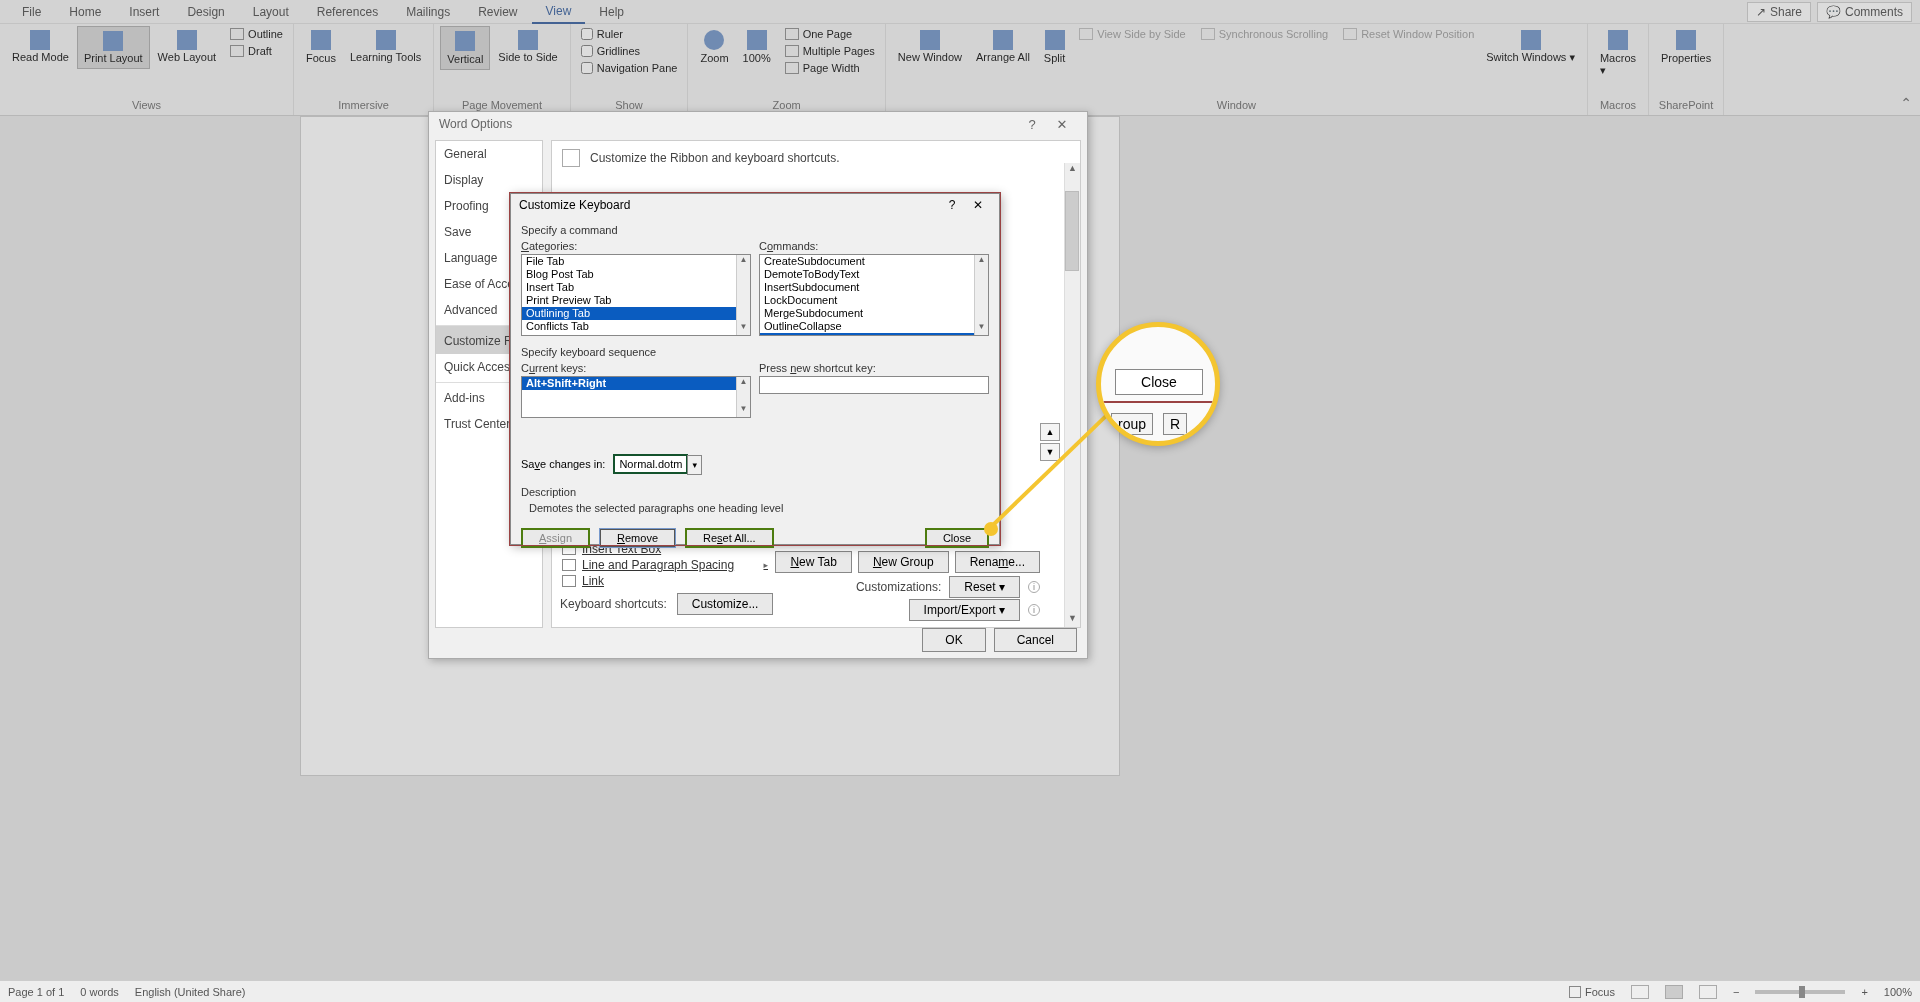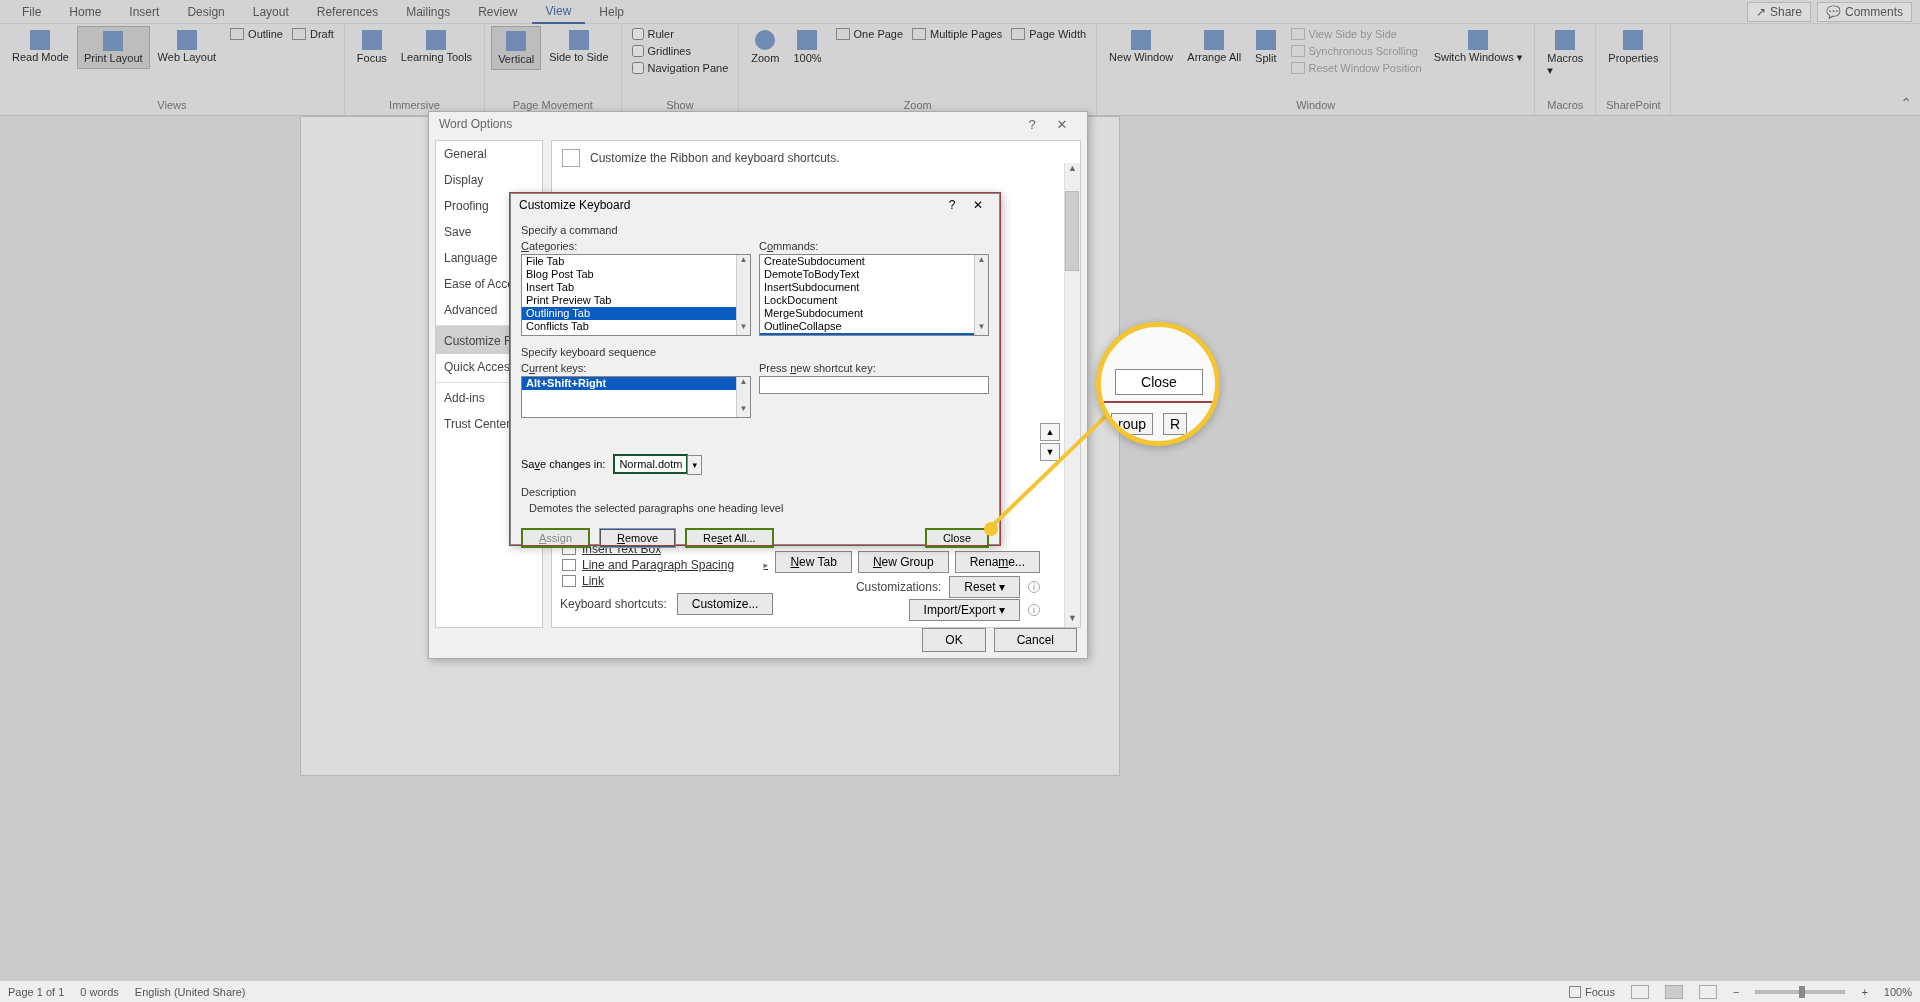--- a/index.html
+++ b/index.html
@@ -141,21 +141,21 @@
           <span style="text-align:center;line-height:11px">Read Mode</span>
         </div>
       <div class="ribbon-btn-large active">
           <div class="icon"></div>
           <span style="text-align:center;line-height:11px">Print Layout</span>
         </div>
       <div class="ribbon-btn-large">
           <div class="icon"></div>
           <span style="text-align:center;line-height:11px">Web Layout</span>
         </div>
-      <div style="display:flex;flex-direction:row;gap:1px;margin-left:2px">
+      <div style="display:flex;flex-direction:column;gap:1px;margin-left:2px">
         <div class="ribbon-checkbox">
             <span style="width:14px;height:12px;border:1px solid #888;display:inline-block"></span>
             <span>Outline</span>
           </div>
         <div class="ribbon-checkbox">
             <span style="width:14px;height:12px;border:1px solid #888;display:inline-block"></span>
             <span>Draft</span>
           </div>
       </div>
     </div>
@@ -211,21 +211,21 @@
   <div class="ribbon-group">
     <div class="ribbon-group-items">
       <div class="ribbon-btn-large">
           <div class="icon" style="border-radius:50%"></div>
           <span>Zoom</span>
         </div>
       <div class="ribbon-btn-large">
           <div class="icon"></div>
           <span>100%</span>
         </div>
-      <div style="display:flex;gap:1px;margin-left:2px">
+      <div style="display:flex;flex-direction:column;gap:1px;margin-left:2px">
         <div class="ribbon-checkbox">
             <span style="width:14px;height:12px;border:1px solid #888;display:inline-block"></span>
             <span>One Page</span>
           </div>
         <div class="ribbon-checkbox">
             <span style="width:14px;height:12px;border:1px solid #888;display:inline-block"></span>
             <span>Multiple Pages</span>
           </div>
         <div class="ribbon-checkbox">
             <span style="width:14px;height:12px;border:1px solid #888;display:inline-block"></span>
@@ -243,21 +243,21 @@
           <span style="text-align:center;line-height:11px">New Window</span>
         </div>
       <div class="ribbon-btn-large">
           <div class="icon"></div>
           <span style="text-align:center;line-height:11px">Arrange All</span>
         </div>
       <div class="ribbon-btn-large">
           <div class="icon"></div>
           <span>Split</span>
         </div>
-      <div style="display:flex;flex-direction:column;gap:1px;margin-left:2px">
+      <div style="display:flex;flex-direction:row;gap:7px;margin-left:2px">
         <div class="ribbon-checkbox" style="color:#999">
             <span style="width:14px;height:12px;border:1px solid #bbb;display:inline-block"></span>
             <span>View Side by Side</span>
           </div>
         <div class="ribbon-checkbox" style="color:#999">
             <span style="width:14px;height:12px;border:1px solid #bbb;display:inline-block"></span>
             <span>Synchronous Scrolling</span>
           </div>
         <div class="ribbon-checkbox" style="color:#999">
             <span style="width:14px;height:12px;border:1px solid #bbb;display:inline-block"></span>

